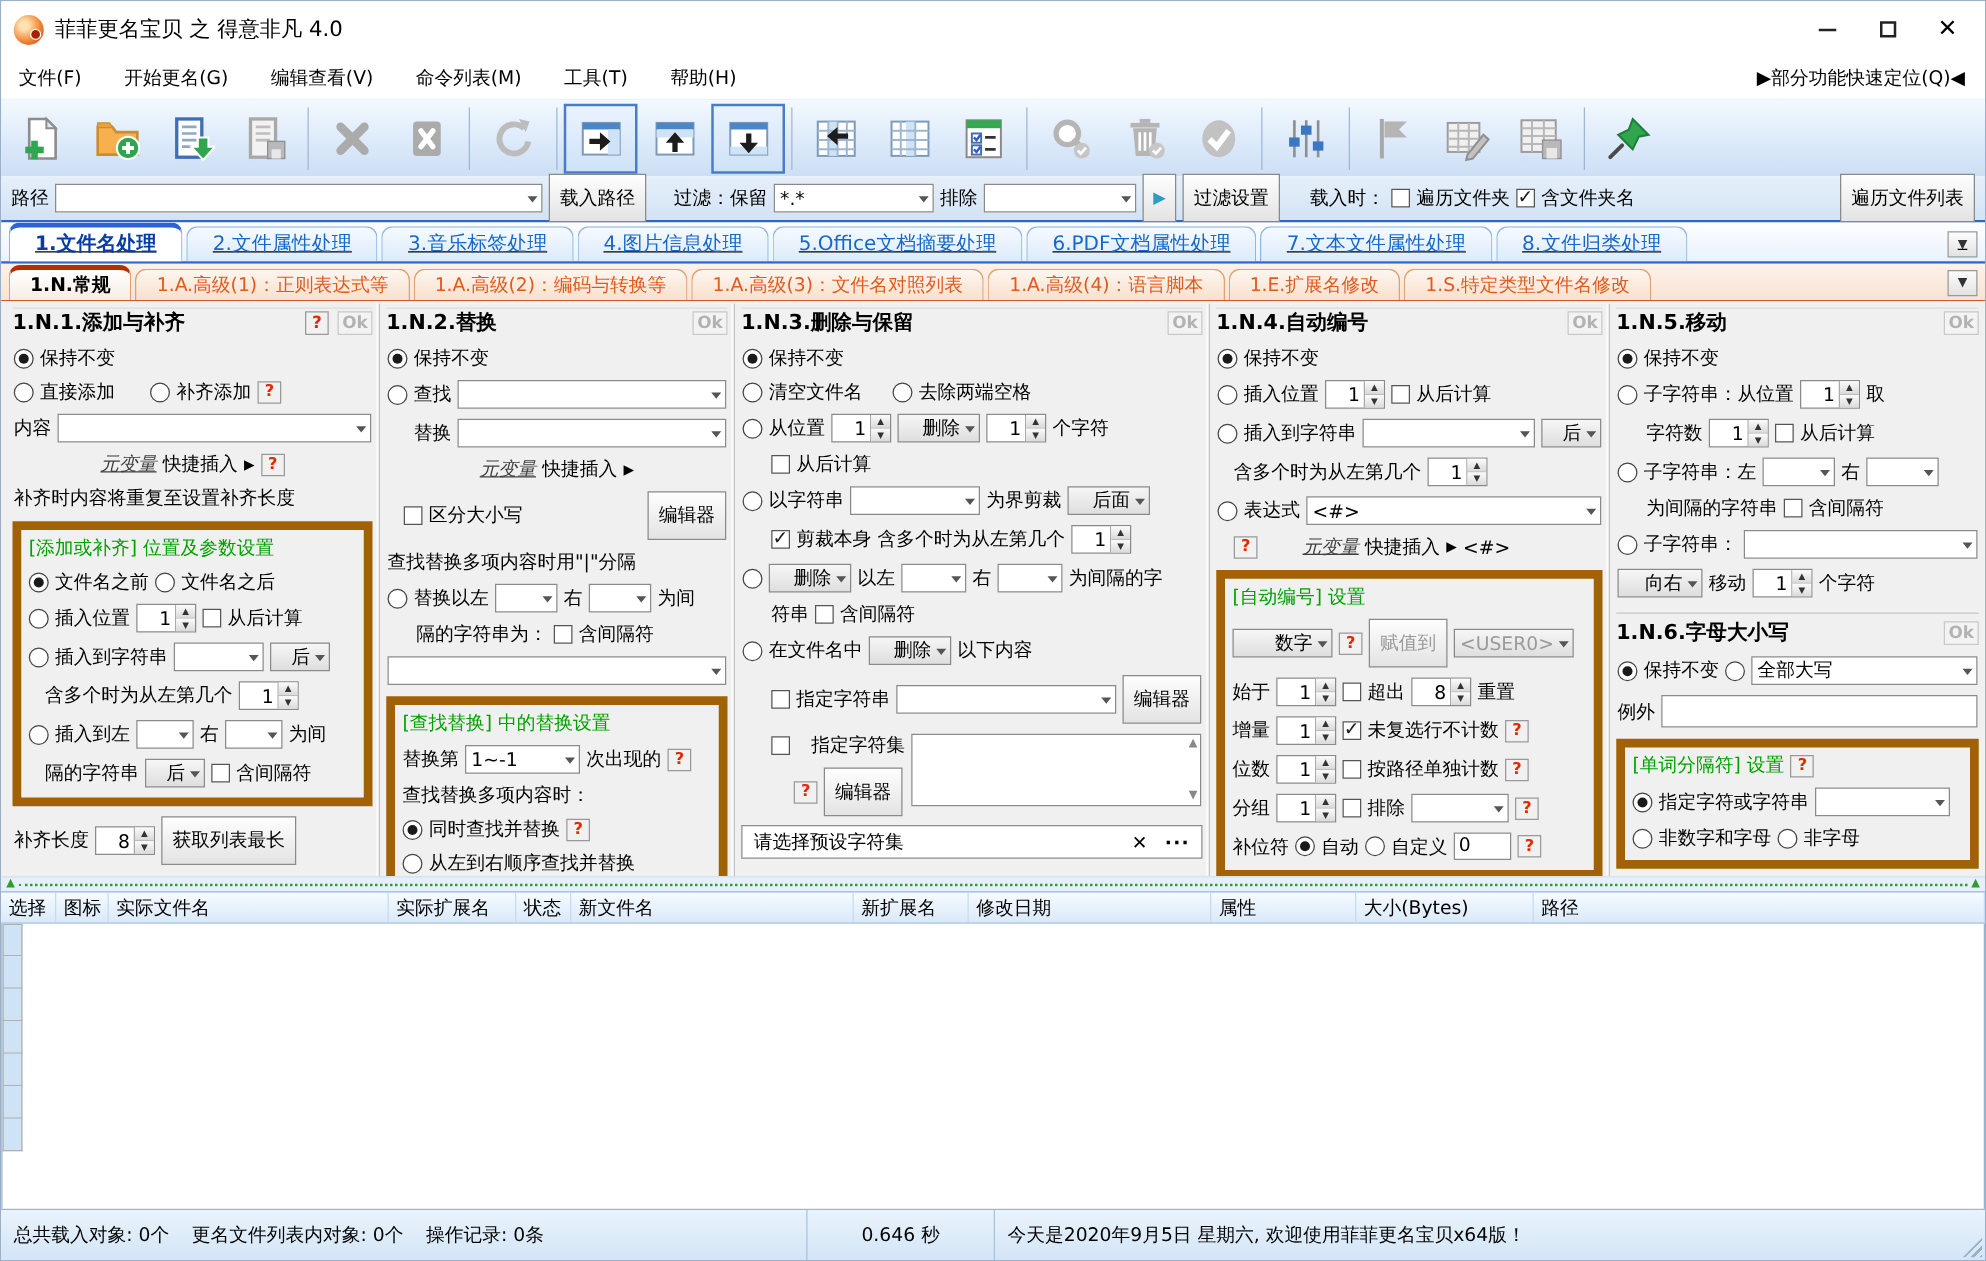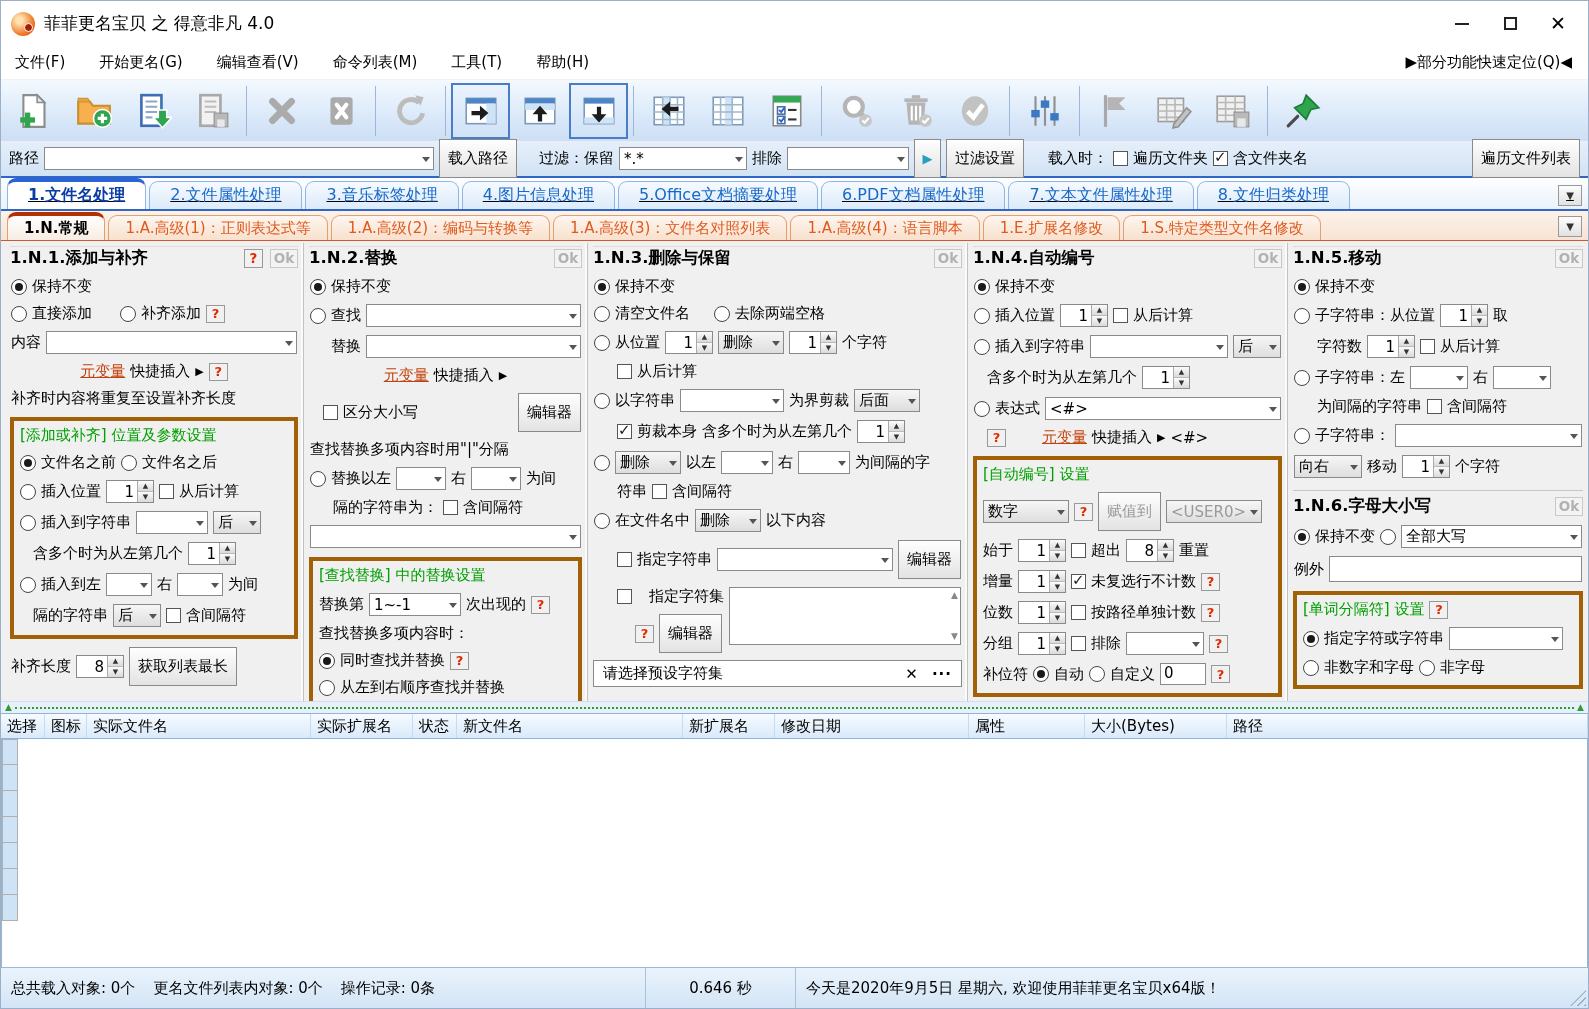--- a/index.html
+++ b/index.html
@@ -23,21 +23,21 @@
 .toolbar{height:62px;background:linear-gradient(#f4f9fe,#dceafa 55%,#cddff4);display:flex;align-items:center;padding:0 4px;flex:none;border-top:1px solid #eaf2fb;}
 .tbtn{width:59px;height:56px;display:flex;align-items:center;justify-content:center;flex:none;border:2px solid transparent;}
 .tbtn.sel{border:2px solid #4a7cc8;background:linear-gradient(#eaf3fd,#cfe2f7);}
 .tsep{width:1px;height:50px;background:#9db8d6;margin:0 5px;flex:none;}
 
 .pathbar{height:37px;background:linear-gradient(#e6effa,#d2e3f5);display:flex;align-items:center;padding:0 8px;gap:5px;flex:none;border-bottom:2px solid #2f66c8;}
 .combo{display:inline-flex;align-items:center;background:#fff;border:1px solid #8a8a8a;height:23px;padding-left:4px;}
 .combo .cv{flex:1;white-space:nowrap;overflow:hidden;}
 .combo .ch{width:15px;align-self:stretch;display:flex;align-items:center;justify-content:center;flex:none;}
 .combo .ch::after{content:"";border:4px solid transparent;border-top:5px solid #555;margin-top:5px;}
-.ddl{background:linear-gradient(#f6f6f6,#dedede);}
+.ddl{background:linear-gradient(#f6f6f6,#dedede);text-align:right;}
 .dis{color:#9a9a9a;}
 .btn{display:inline-flex;align-items:center;justify-content:center;background:linear-gradient(#fefefe,#e3e3e3);border:1px solid #8a8a8a;height:39px;padding:0 8px;white-space:nowrap;flex:none;}
 .ibox{background:#fff;border:1px solid #8a8a8a;height:22px;padding:0 3px;font-size:15px;font-family:inherit;}
 .rd{width:16px;height:16px;border:1px solid #444;border-radius:50%;background:#fff;position:relative;flex:none;}
 .rd.on::after{content:"";position:absolute;inset:3px;background:#1a1a1a;border-radius:50%;}
 .cb{width:15px;height:15px;border:1px solid #555;background:#fff;position:relative;flex:none;}
 .cb.on::after{content:"✓";position:absolute;top:-4px;left:0px;font-weight:bold;font-size:15px;color:#1a1a1a;}
 .runbtn{width:27px;padding:0;color:#2a9ec0;font-size:13px;}
 
 .maintabs{height:33px;background:linear-gradient(#fefeff,#e9f2fc);display:flex;align-items:flex-end;padding:3px 6px 0 6px;flex:none;border-bottom:2px solid #2f66c8;text-decoration:underline;}
@@ -55,23 +55,23 @@
 .ok{margin-left:auto;width:28px;height:19px;background:#f3f3f3;border:1px solid #c8c8c8;color:#b2b2b2;font-size:13.5px;display:inline-flex;align-items:center;justify-content:center;flex:none;}
 .help{width:19px;height:18px;background:#f1f1f1;border:1px solid #999;color:#e22a00;font-weight:bold;font-size:13px;display:inline-flex;align-items:center;justify-content:center;flex:none;}
 .r{display:flex;align-items:center;gap:5px;margin:8px 1px 0 1px;white-space:nowrap;}
 .ind{margin-left:24px;}
 .ctr{justify-content:center;}
 .spin{display:inline-flex;align-items:stretch;background:#fff;border:1px solid #8a8a8a;height:23px;flex:none;}
 .spin b{width:30px;text-align:right;padding:2px 3px 0 0;font-weight:normal;}
 .spin .ar{display:flex;flex-direction:column;width:16px;border-left:1px solid #aaa;}
 .spin .ar i{flex:1;font-style:normal;font-size:7px;line-height:10px;text-align:center;background:linear-gradient(#fbfbfb,#dadada);color:#333;}
 .spin .ar i:first-child{border-bottom:1px solid #bbb;}
-.link{color:#c2410c;text-decoration:underline;}
+.link{color:#404040;text-decoration:underline;font-style:italic;}
 .gt{color:#00a000;}
-.grp{border:4px solid #a16207;margin-top:9px;padding:1px 15px 8px 5px;}
+.grp{border:7px solid #a16207;margin-top:9px;padding:1px 15px 8px 5px;}
 .grp .r:first-child{margin-top:4px;}
 .mline{flex:1;height:58px;background:#fff;border:1px solid #8a8a8a;position:relative;}
 .mline i{position:absolute;right:2px;font-style:normal;font-size:9px;color:#888;line-height:9px;}
 .preset{display:flex;align-items:center;background:#fff;border:1px solid #8a8a8a;height:27px;margin-top:7px;padding:0 9px;gap:14px;}
 .preset .px{margin-left:auto;font-weight:bold;}
 
 .splitter{height:12px;background:#e7f0fa;display:flex;align-items:center;flex:none;padding:0 4px;border-top:1px solid #cfdff0;}
 .splitter .tri{color:#2f9e2f;font-size:9px;line-height:9px;flex:none;}
 .splitter .dash{flex:1;border-top:2px dotted #2f9e2f;margin:0 3px;}
 .listbar{height:24px;display:flex;align-items:center;background:#f0f0f0;padding:0 8px;gap:6px;flex:none;}

